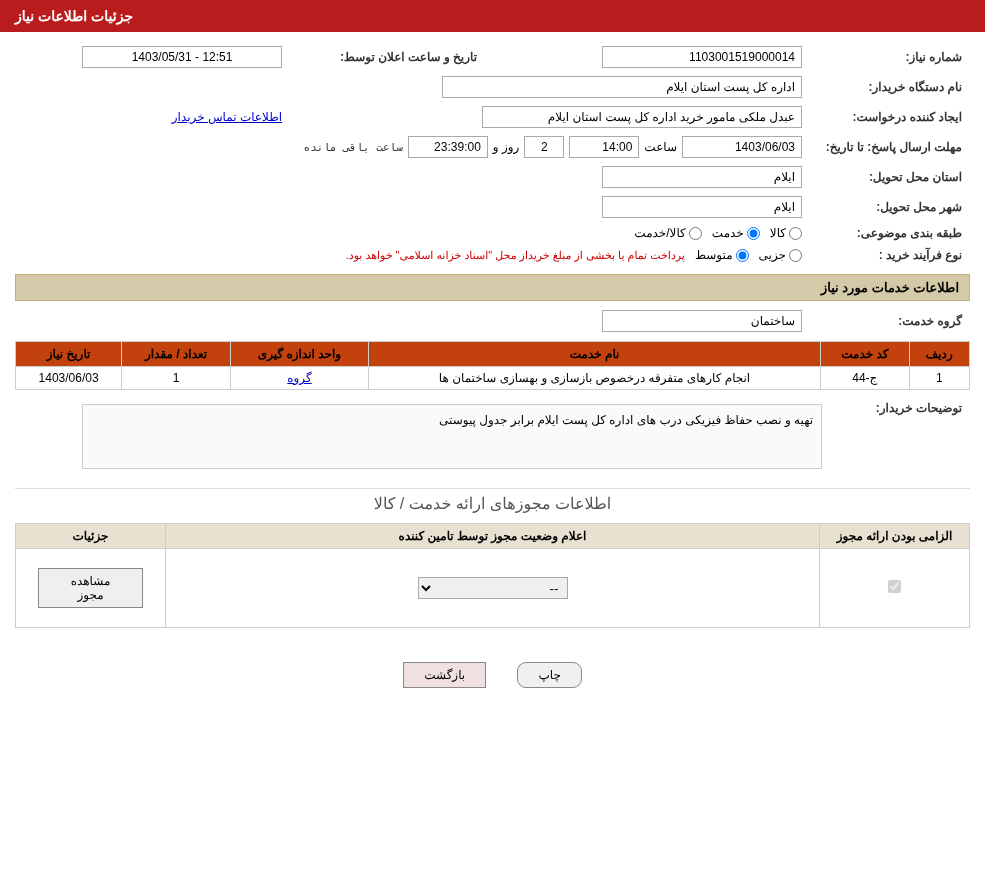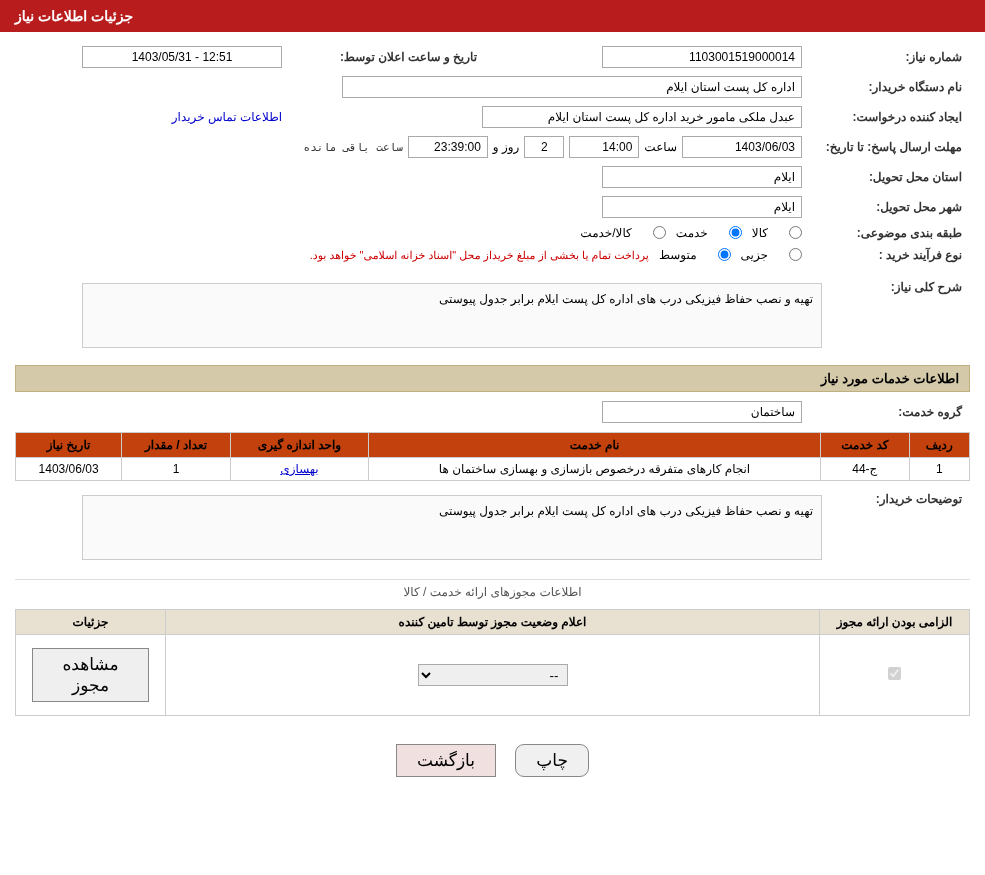--- a/index.html
+++ b/index.html
@@ -59,41 +59,42 @@
       min-height: 22px;
       display: inline-block;
     }
     .input-medium {
       width: 200px;
     }
     .input-small {
       width: 120px;
     }
     .input-large {
-      width: 460px;
+      width: 360px;
     }
     .contact-link {
       color: #0000cc;
+      text-decoration: underline;
       cursor: pointer;
     }
     .date-time-row {
       display: flex;
       align-items: center;
       gap: 5px;
       flex-direction: row;
     }
     .radio-group {
       display: flex;
       align-items: center;
       gap: 10px;
     }
     .radio-item {
       display: flex;
-      align-items: flex-start;
-      gap: 21px;
+      align-items: flex-end;
+      gap: 3px;
     }
     .section-box {
       border: 1px solid #ccc;
       padding: 8px;
       margin: 5px 0;
       min-height: 60px;
       background: #fafafa;
       text-align: right;
       direction: rtl;
     }
@@ -136,22 +137,22 @@
     .permission-table td {
       border: 1px solid #ccc;
       padding: 5px 8px;
       text-align: center;
     }
     .btn {
       padding: 5px 20px;
       border: 1px solid #888;
       cursor: pointer;
       font-family: Tahoma, Arial, sans-serif;
-      font-size: 17px;
-      margin: 8px;
+      font-size: 12px;
+      margin: 14px;
     }
     .btn-print {
       background: #f0f0f0;
       border-radius: 9px;
     }
     .btn-back {
       background: #f0e0e0;
     }
     .footer-buttons {
       text-align: center;
@@ -272,32 +273,20 @@
               <input type="radio" name="proc" checked="" style="">
               <span>متوسط</span>
             </div>
             <span class="proc-type-text">پرداخت تمام یا بخشی از مبلغ خریداز محل "اسناد خزانه اسلامی" خواهد بود.</span>
           </div>
         </td>
       </tr>
     </tbody>
       </table>
 
-    <table class="info-table" style="margin-top:8px;">
-      <tbody>
-          <tr>
-        <td class="label-cell" style="vertical-align:top; padding-top:6px; width:140px;">شرح کلی نیاز:</td>
-        <td class="value-cell">
-          <div class="section-box" style="width:740px; min-height:65px;">
-            <span>تهیه و نصب حفاظ فیزیکی درب های اداره کل پست ایلام برابر جدول پیوستی</span>
-          </div>
-        </td>
-      </tr>
-    </tbody>
-      </table>
 
     <div class="section-title">اطلاعات خدمات مورد نیاز</div>
 
     <table class="info-table">
       <tbody>
           <tr>
         <td class="label-cell">گروه خدمت:</td>
         <td class="value-cell">
           <span class="input-box input-medium">ساختمان</span>
         </td>
@@ -314,41 +303,41 @@
           <th>واحد اندازه گیری</th>
           <th>تعداد / مقدار</th>
           <th>تاریخ نیاز</th>
         </tr>
       </thead>
       <tbody>
         <tr>
           <td>1</td>
           <td>ج-44</td>
           <td>انجام کارهای متفرقه درخصوص بازسازی و بهسازی ساختمان ها</td>
-          <td><span class="link-text">بهسازی</span></td>
+          <td><span class="link-text">گروه</span></td>
           <td>1</td>
           <td>1403/06/03</td>
         </tr>
       </tbody>
     </table>
 
     <table class="info-table" style="margin-top:5px;">
       <tbody>
           <tr>
         <td class="label-cell" style="vertical-align:top; padding-top:6px; width:140px;">توضیحات خریدار:</td>
         <td class="value-cell">
           <div class="section-box" style="width:740px; min-height:65px;">
             <span>تهیه و نصب حفاظ فیزیکی درب های اداره کل پست ایلام برابر جدول پیوستی</span>
           </div>
         </td>
       </tr>
     </tbody>
       </table>
 
-    <div style="text-align:center; color:#555; padding:5px 0; font-size:12px; border-top:1px solid #ddd; margin-top:10px;">اطلاعات مجوزهای ارائه خدمت / کالا</div>
+    <div style="text-align:center; color:#555; padding:5px 0; font-size:16px; border-top:1px solid #ddd; margin-top:10px;">اطلاعات مجوزهای ارائه خدمت / کالا</div>
 
     <table class="permission-table">
       <thead>
         <tr>
           <th style="width:150px;">الزامی بودن ارائه مجوز</th>
           <th>اعلام وضعیت مجوز توسط تامین کننده</th>
           <th style="width:150px;">جزئیات</th>
         </tr>
       </thead>
       <tbody>

